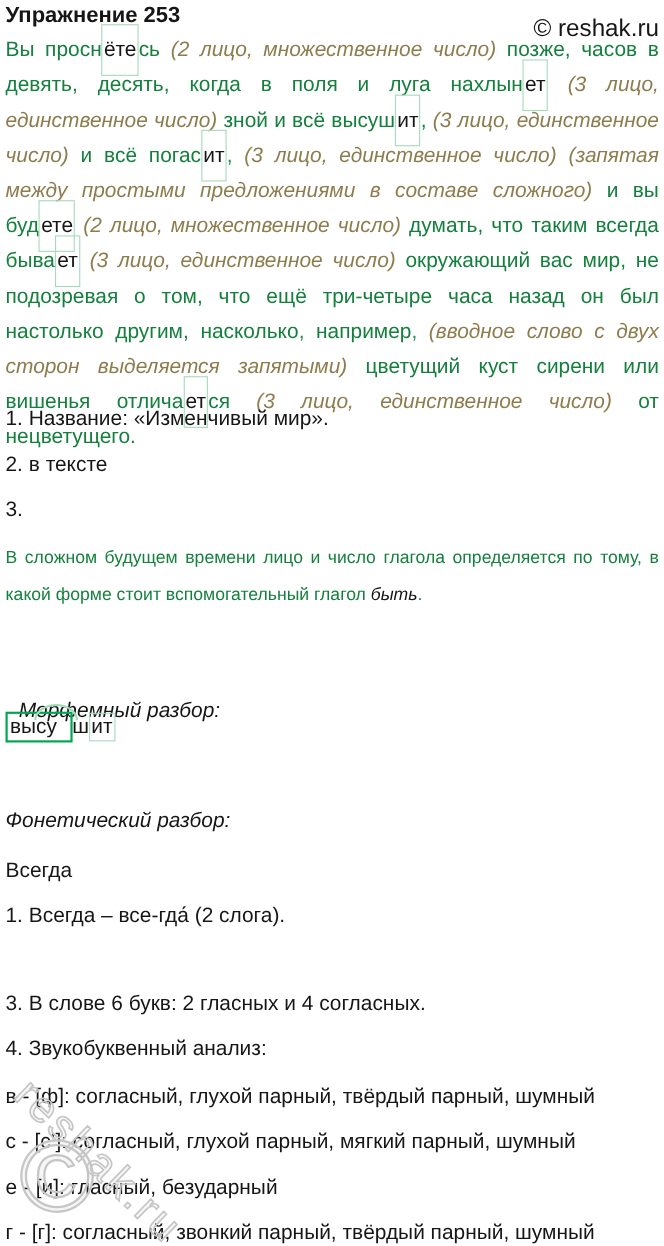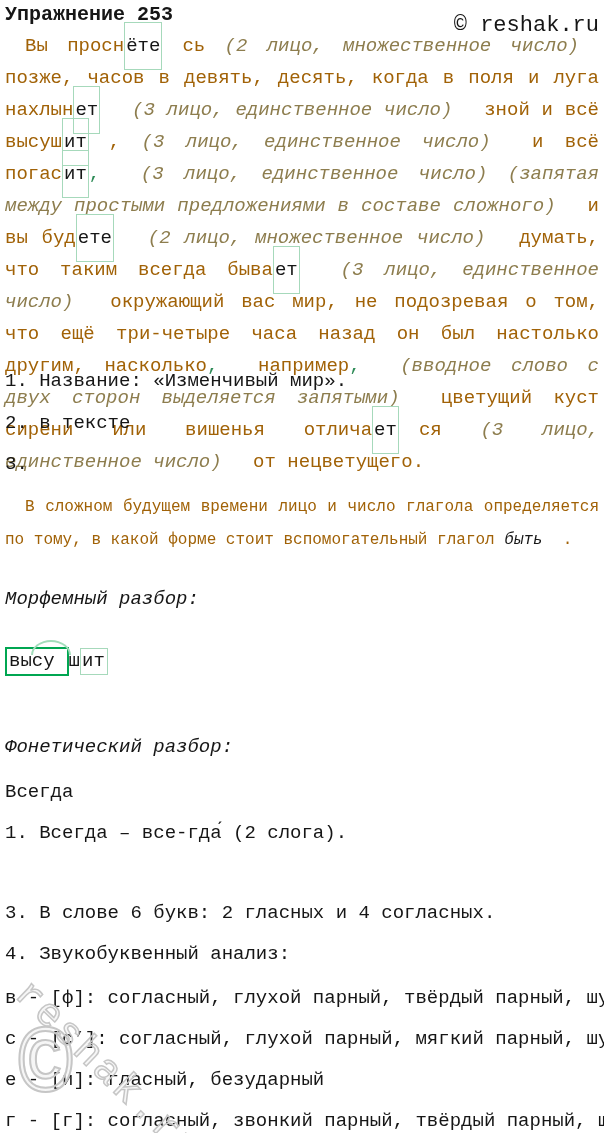--- a/index.html
+++ b/index.html
@@ -1,25 +1,25 @@
 <!DOCTYPE html>
 <html><head>
 <meta charset="utf-8">
 <style>
   html,body{margin:0;padding:0;background:#fff;}
   .page{position:relative;width:604px;height:1133px;background:#ffffff;overflow:hidden;
-        font-family:Liberation Mono, monospace;color:#161616;}
+        font-family:Liberation Sans, sans-serif;color:#161616;}
   .hdr-title{position:absolute;left:5px;top:3px;font-size:20px;font-weight:bold;}
   .hdr-copy{position:absolute;right:5px;top:1px;font-size:22px;margin-top:12px;}
   .para{position:absolute;left:5px;width:594px;top:30px;font-size:19px;line-height:32px;text-align:justify;}
   .rule{position:absolute;left:5px;width:594px;top:491px;font-size:16px;line-height:33px;text-align:justify;}
   .line{position:absolute;left:5px;font-size:19px;white-space:nowrap;}
   .it{font-style:italic;}
   
-  .sg-n{color:#a16207;margin-left:20px;}
+  .sg-n{color:#15803d;}
   .sg-a{color:#8d7d4e;font-style:italic;font-size:19px;}
   .sg-b{border:1px solid #a6d9bb;padding:12px 1px;}
   .sg-gc{color:#2e8b57;}
   .sg-i{font-style:italic;}
   
   .morph-word{position:absolute;left:5px;top:650px;font-size:19px;}
   .m-wrap{position:relative;display:inline-block;}
   .m-stem{border:2px solid #00a651;padding:1px 12px 2px 2px;}
   .m-end{border:1px solid #a6d9bb;padding:1px 2px 2px 1px;}
   .m-arc{position:absolute;left:26px;top:-10px;width:36px;height:13px;
@@ -42,21 +42,21 @@
   <div class="hdr-copy">© reshak.ru</div>
 
   <div class="para"><span class="sg-n">Вы просн</span><span class="sg-b">ёте</span><span class="sg-n">сь </span><span class="sg-a">(2 лицо, множественное число)</span><span class="sg-n"> позже, часов в девять, десять, когда в поля и луга нахлын</span><span class="sg-b">ет</span><span class="sg-n"> </span><span class="sg-a">(3 лицо, единственное число)</span><span class="sg-n"> зной и всё высуш</span><span class="sg-b">ит</span><span class="sg-n">, </span><span class="sg-a">(3 лицо, единственное число)</span><span class="sg-n"> и всё погас</span><span class="sg-b">ит</span><span class="sg-gc">,</span><span class="sg-n"> </span><span class="sg-a">(3 лицо, единственное число) (запятая между простыми предложениями в составе сложного)</span><span class="sg-n"> и вы буд</span><span class="sg-b">ете</span><span class="sg-n"> </span><span class="sg-a">(2 лицо, множественное число)</span><span class="sg-n"> думать, что таким всегда быва</span><span class="sg-b">ет</span><span class="sg-n"> </span><span class="sg-a">(3 лицо, единственное число)</span><span class="sg-n"> окружающий вас мир, не подозревая о том, что ещё три-четыре часа назад он был настолько другим, насколько</span><span class="sg-gc">,</span><span class="sg-n"> например</span><span class="sg-gc">,</span><span class="sg-n"> </span><span class="sg-a">(вводное слово с двух сторон выделяется запятыми)</span><span class="sg-n"> цветущий куст сирени или вишенья отлича</span><span class="sg-b">ет</span><span class="sg-n">ся </span><span class="sg-a">(3 лицо, единственное число)</span><span class="sg-n"> от нецветущего.</span></div>
 
   <div class="line" style="top:370px;">1. Название: «Изменчивый мир».</div>
   <div class="line" style="top:412px;">2. в тексте</div>
   <div class="line" style="top:453px;">3.</div>
 
   <div class="rule"><span class="sg-n">В сложном будущем времени лицо и число глагола определяется по тому, в какой форме стоит вспомогательный глагол </span><span class="sg-i">быть</span><span class="sg-n">.</span></div>
 
-  <div class="line it" style="top:588px;">Морфемный разбор:</div>
+  <div class="line it" style="top:636px;margin-left:12px;">Морфемный разбор:</div>
 
   <div class="morph-word">
     <span class="m-wrap">
       <span class="m-stem">высу</span><span>ш</span><span class="m-end">ит</span>
       <span class="m-arc"></span>
     </span>
   </div>
 
   <div class="line it" style="top:736px;">Фонетический разбор:</div>
   <div class="line" style="top:781px;">Всегда</div>

